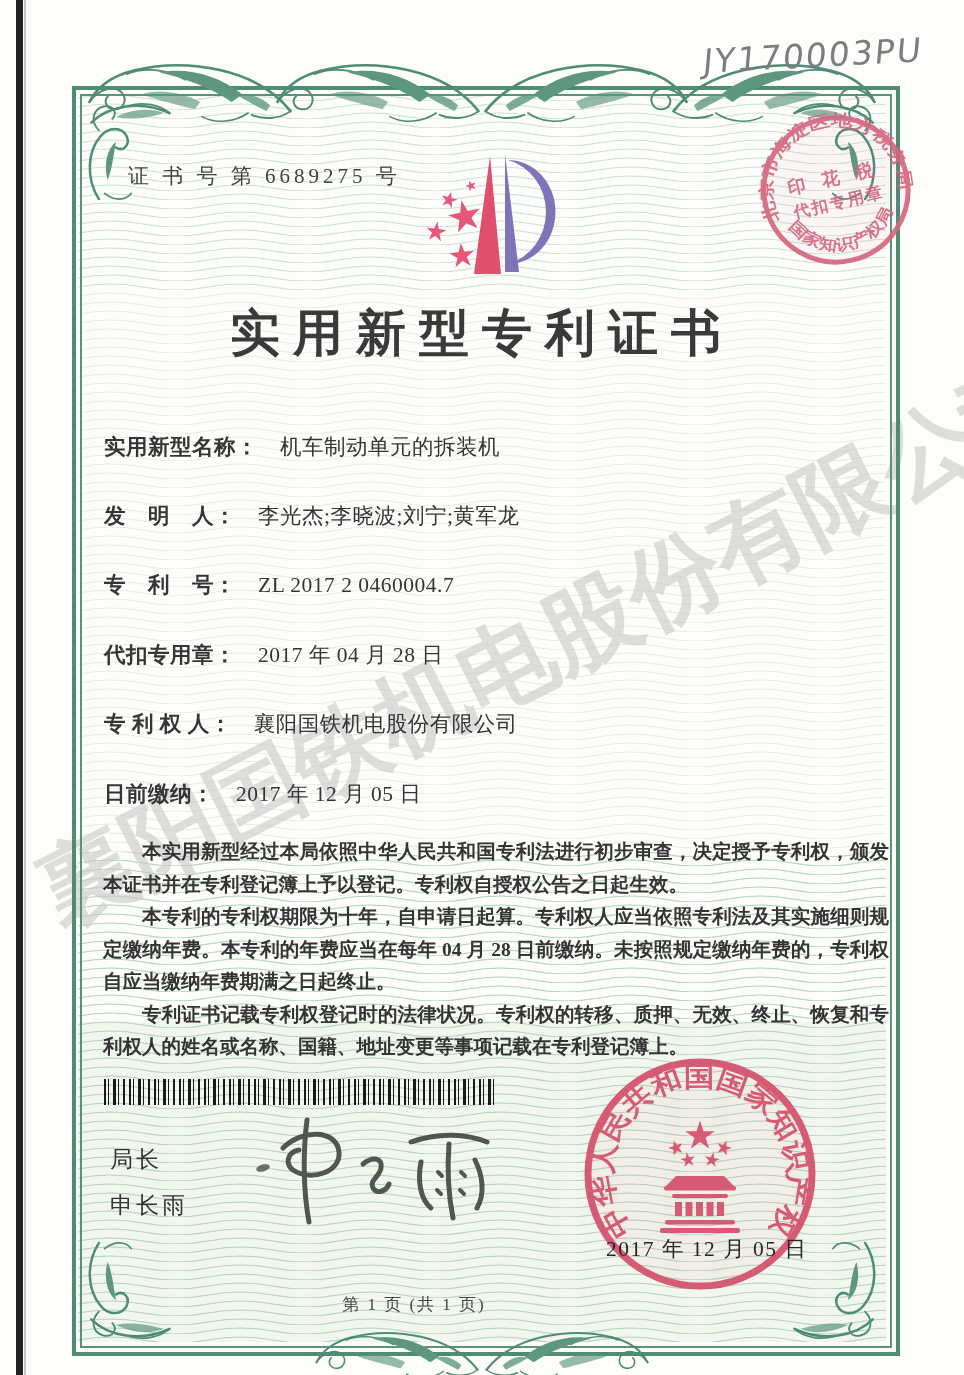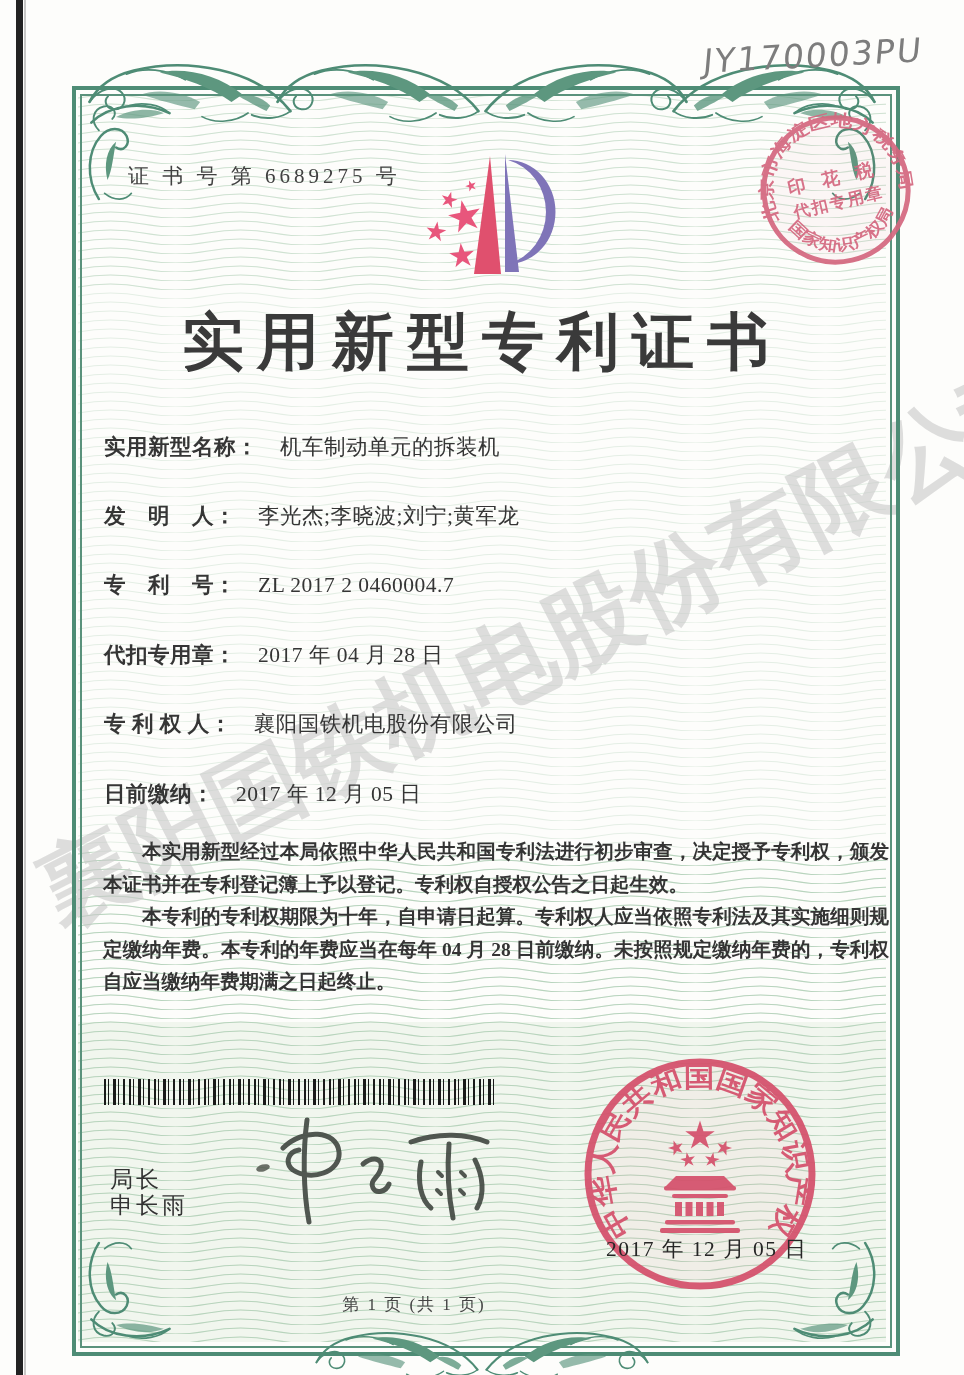--- a/index.html
+++ b/index.html
@@ -26,39 +26,39 @@
   .watermark{
     position:absolute;left:46px;top:850px;z-index:1;white-space:nowrap;
     font-size:94px;font-weight:bold;color:#c9c9c9;opacity:.6;letter-spacing:0px;
     transform:rotate(-27deg);transform-origin:0 50%;line-height:100px;
   }
 
   .cert-no{position:absolute;left:104px;top:162px;z-index:3;font-size:21px;letter-spacing:4px;color:#414141;margin-left:24px;}
   .logo{position:absolute;left:402px;top:144px;z-index:3;}
   .title{
     position:absolute;left:72px;top:300px;width:820px;z-index:3;text-align:center;
-    font-size:62px;font-weight:600;letter-spacing:13px;color:#3a3a3a;white-space:nowrap;
+    font-size:50px;font-weight:600;letter-spacing:13px;color:#3a3a3a;white-space:nowrap;
   }
 
   .field{position:absolute;left:104px;z-index:3;font-size:21.5px;color:#353535;letter-spacing:.5px;white-space:nowrap;}
   .field .lb{margin-right:22px;font-weight:bold;}
 
   .paras{position:absolute;left:103px;top:836px;width:786px;z-index:3;
     font-size:19.5px;line-height:32.5px;color:#343434;text-align:justify;}
   .paras p{margin:0;text-indent:2em;font-weight:bold;}
 
   .barcode{position:absolute;left:104px;top:1079px;width:392px;height:26px;z-index:3;
     background:repeating-linear-gradient(90deg,
       #1a1a1a 0px,#1a1a1a 2px,transparent 2px,transparent 4px,
       #1a1a1a 4px,#1a1a1a 5px,transparent 5px,transparent 9px,
       #1a1a1a 9px,#1a1a1a 12px,transparent 12px,transparent 14px,
       #1a1a1a 14px,#1a1a1a 15px,transparent 15px,transparent 19px,
       #1a1a1a 19px,#1a1a1a 21px,transparent 21px,transparent 25px);}
 
-  .sig-title{position:absolute;left:110px;top:1144px;z-index:3;font-size:23px;letter-spacing:3px;color:#333;margin-top:20px;}
+  .sig-title{position:absolute;left:110px;top:1144px;z-index:3;font-size:23px;letter-spacing:3px;color:#333;}
   .sig-name{position:absolute;left:110px;top:1190px;z-index:3;font-size:23px;letter-spacing:3px;color:#333;text-align:right;}
   .signature{position:absolute;left:245px;top:1106px;z-index:4;}
 
   .seal{position:absolute;left:578px;top:1052px;z-index:5;opacity:.93;}
   .seal-date{position:absolute;left:606px;top:1234px;z-index:6;font-size:21.5px;letter-spacing:1.5px;color:#262626;}
   .tax-stamp{position:absolute;left:748px;top:102px;z-index:5;transform:rotate(-13deg);opacity:.92;}
 
   .page-footer{position:absolute;left:72px;top:1293px;width:684px;z-index:3;text-align:center;
     font-size:17px;letter-spacing:2px;color:#454545;}
 
@@ -195,20 +195,21 @@
   <div class="field" style="top:709px">
     <span class="lb">专 利 权 人：</span><span>襄阳国铁机电股份有限公司</span>
   </div>
   <div class="field" style="top:779px">
     <span class="lb">日前缴纳：</span><span>2017 年 12 月 05 日</span>
   </div>
 
   <div class="paras">
     <p>本实用新型经过本局依照中华人民共和国专利法进行初步审查，决定授予专利权，颁发本证书并在专利登记簿上予以登记。专利权自授权公告之日起生效。</p>
     <p>本专利的专利权期限为十年，自申请日起算。专利权人应当依照专利法及其实施细则规定缴纳年费。本专利的年费应当在每年 04 月 28 日前缴纳。未按照规定缴纳年费的，专利权自应当缴纳年费期满之日起终止。</p>
+    <p>专利证书记载专利权登记时的法律状况。专利权的转移、质押、无效、终止、恢复和专利权人的姓名或名称、国籍、地址变更等事项记载在专利登记簿上。</p>
   </div>
 
   <div class="barcode"></div>
 
   <div class="sig-title">局长</div>
   <div class="sig-name">申长雨</div>
 
   <svg class="signature" width="265" height="125" viewBox="0 0 265 125">
     <g stroke="#3c423c" stroke-width="5" fill="none" stroke-linecap="round" stroke-linejoin="round" opacity="0.88">
       <path d="M62,14 C58,44 58,84 64,116"></path>

